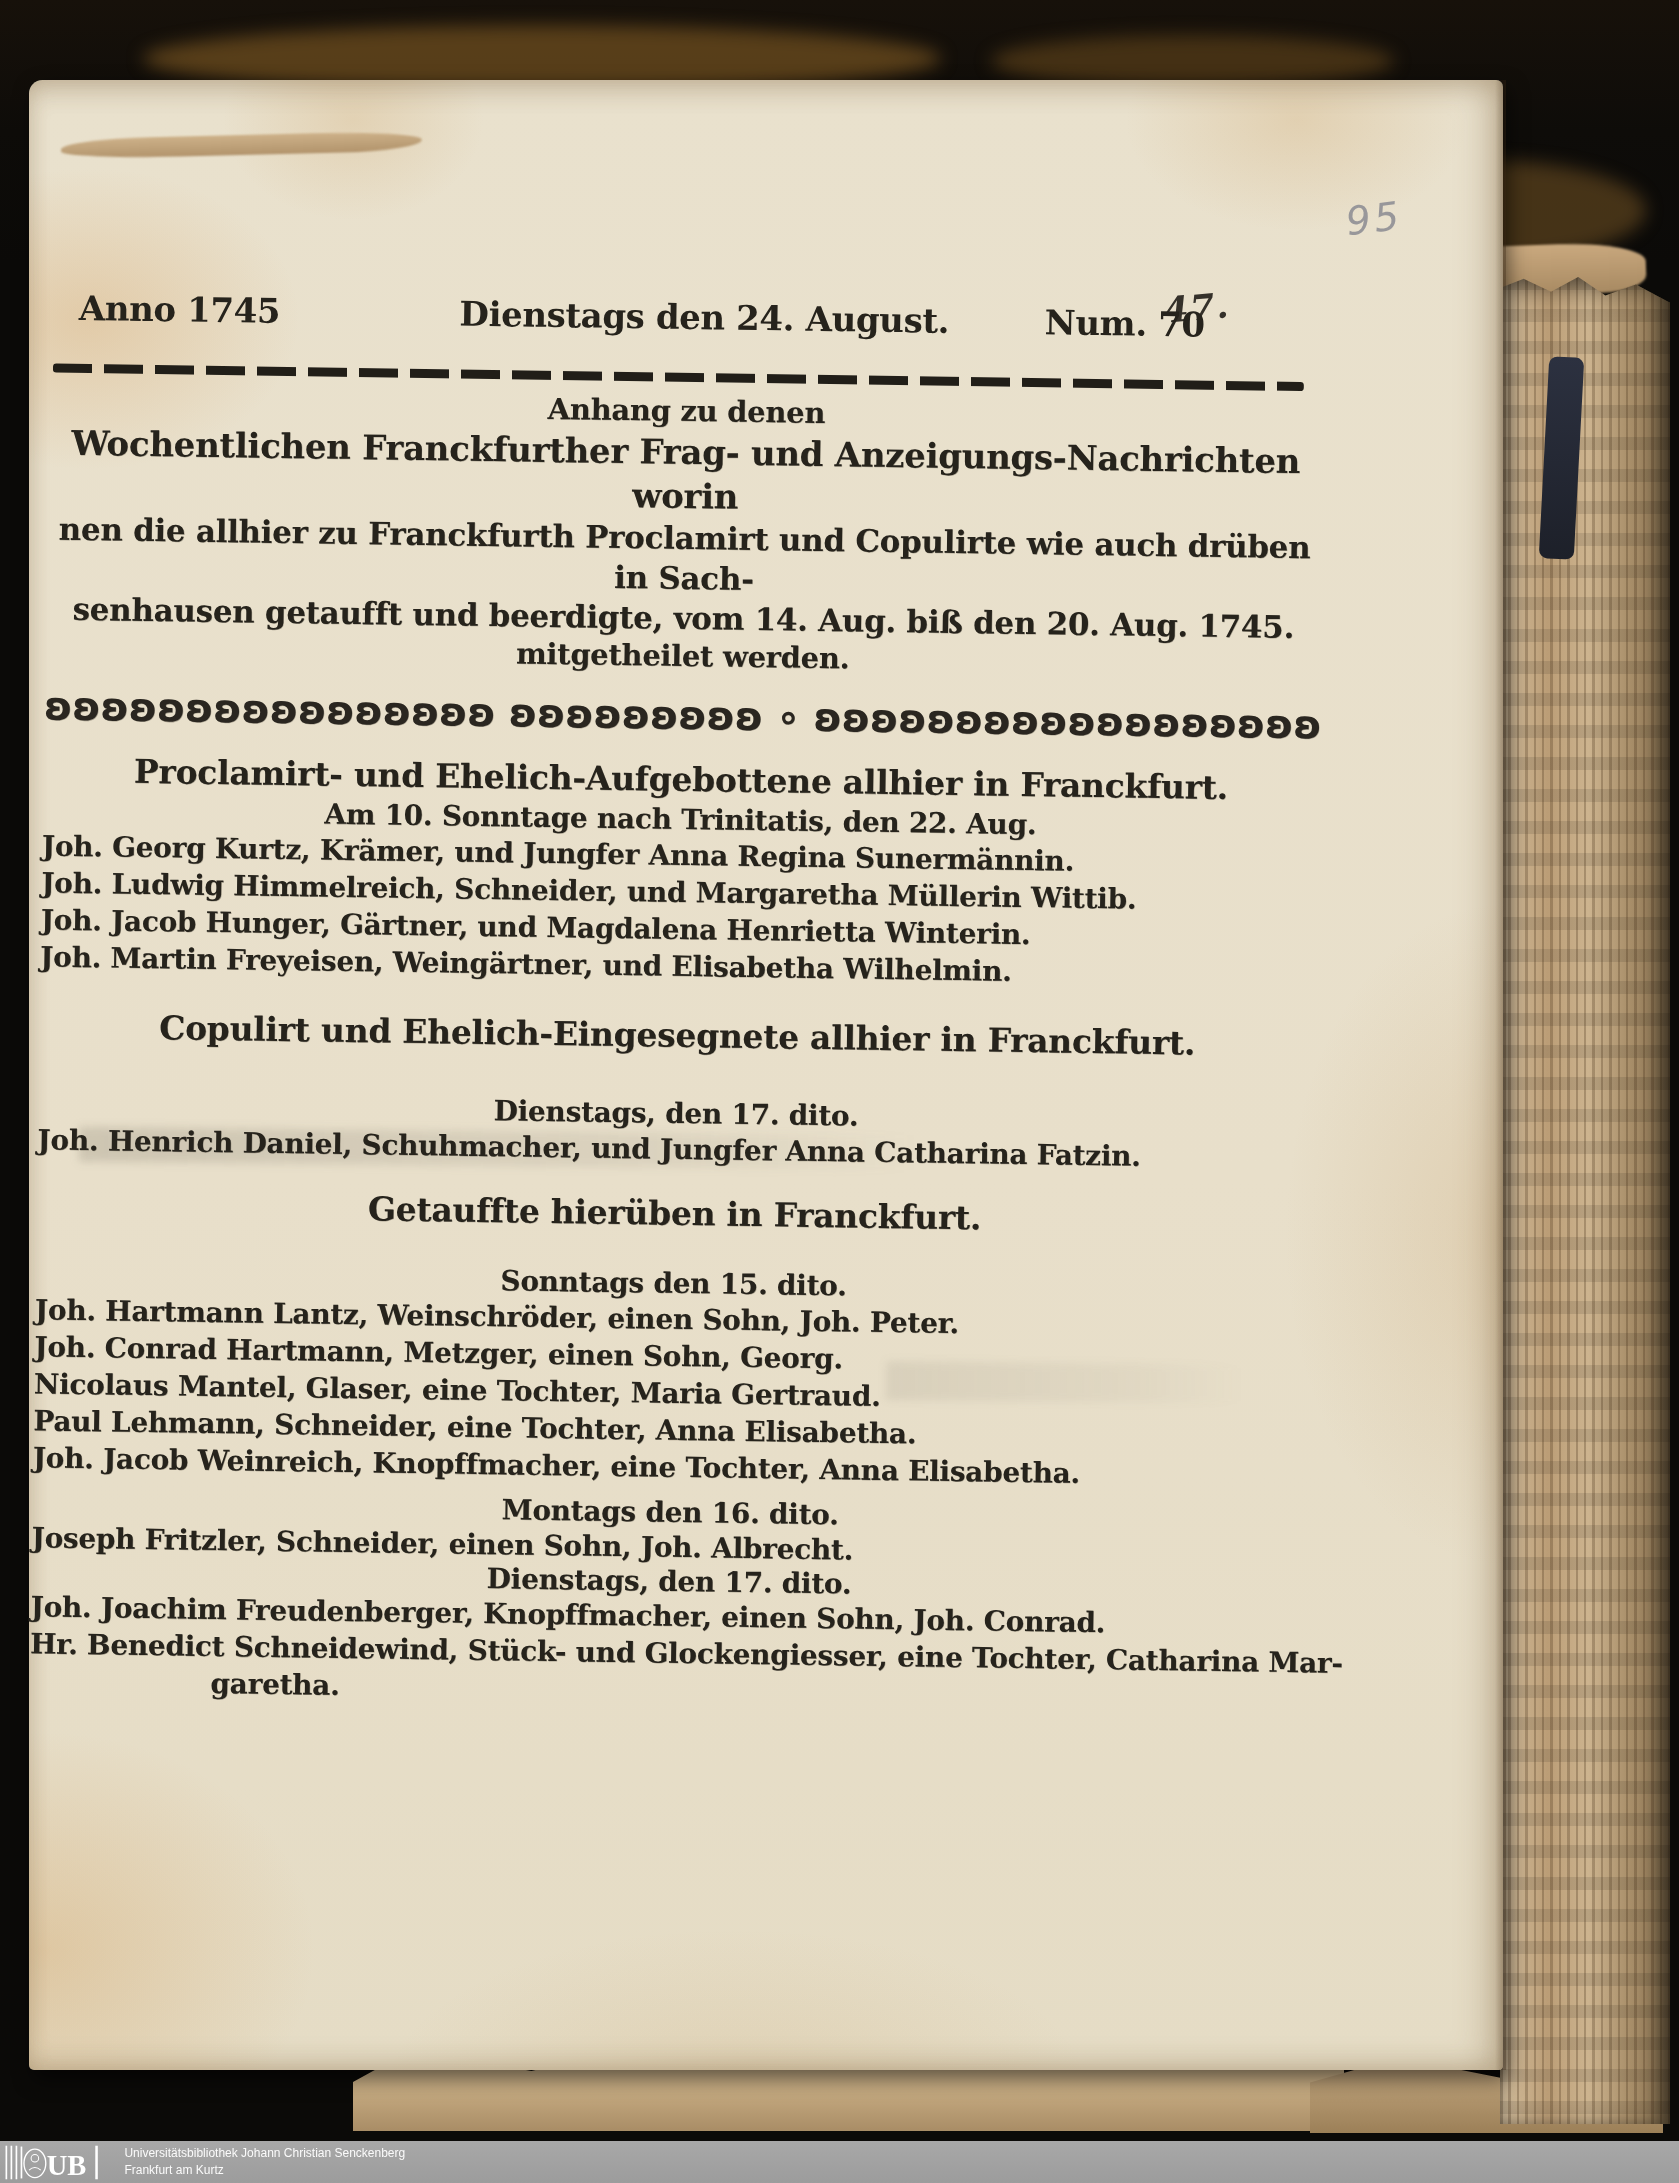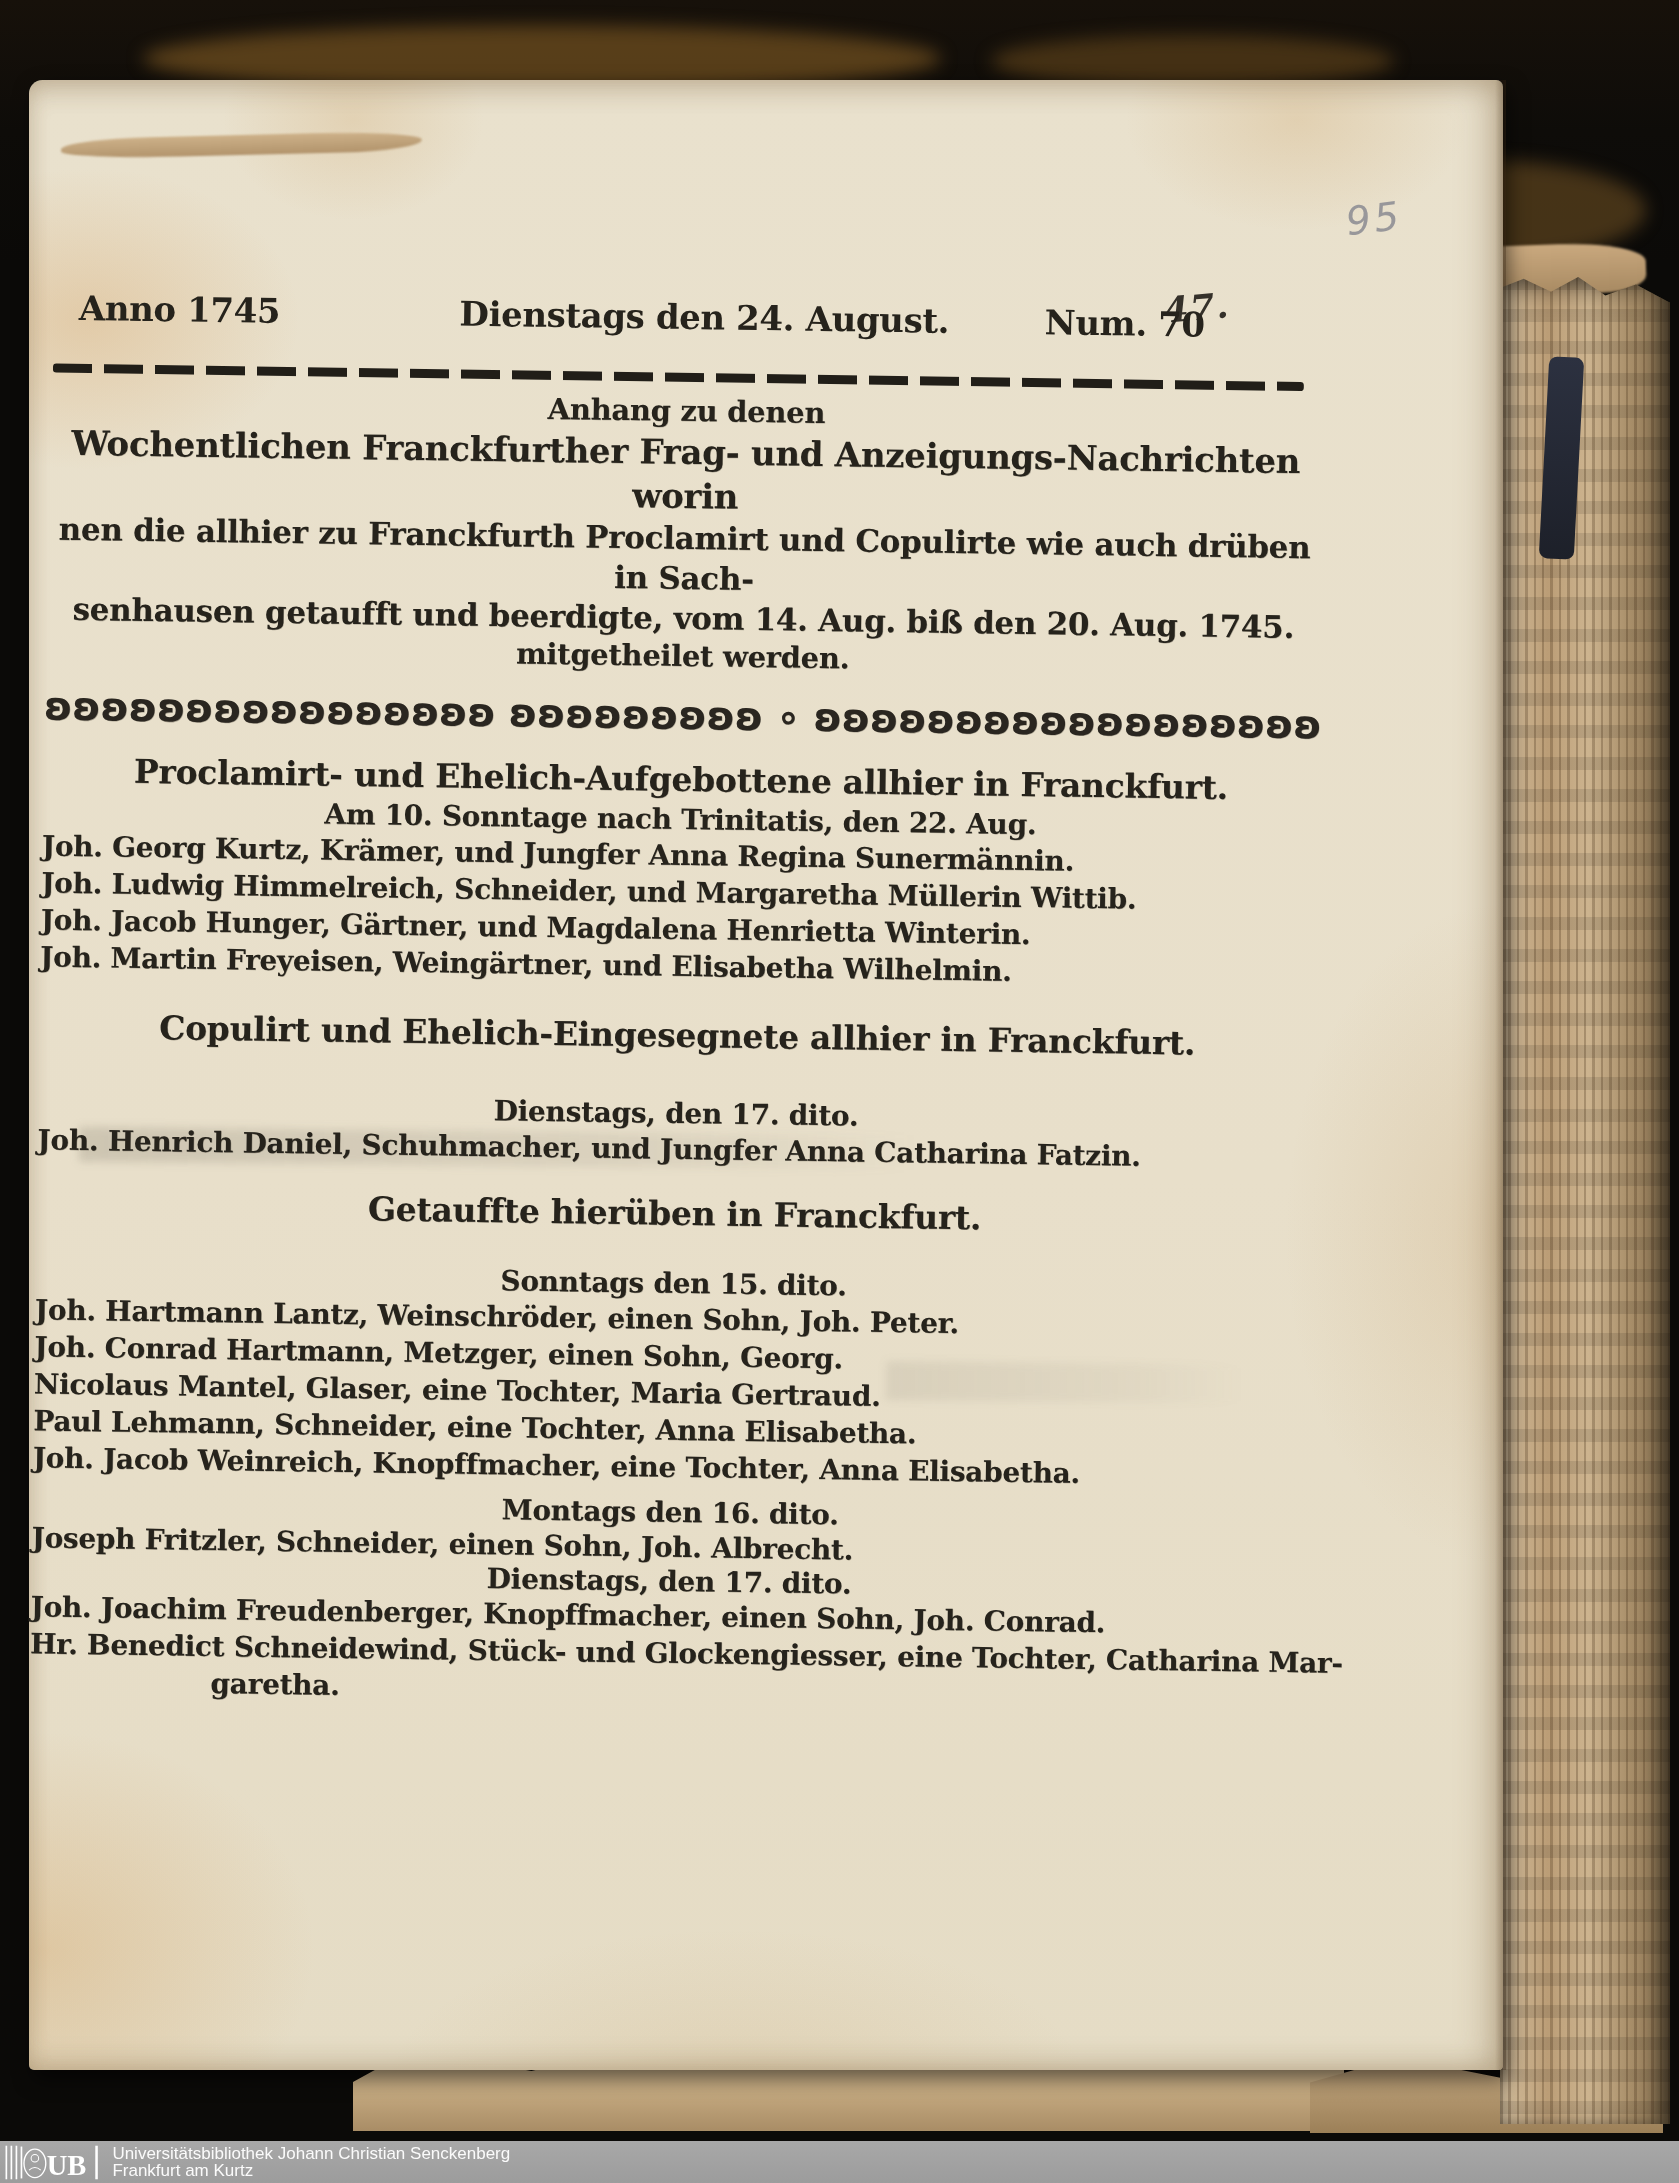--- a/index.html
+++ b/index.html
@@ -87,22 +87,22 @@
   .bottom-stack{position:absolute;left:353px;top:2022px;width:991px;height:109px;z-index:3;
         background:linear-gradient(180deg,#e5d2b0 0%,#cbb086 55%,#a98d66 100%);
         clip-path:polygon(0 55%,6% 25%,18% 45%,33% 13%,52% 34%,70% 7%,88% 28%,100% 10%,100% 100%,0 100%);}
   .bottom-stack2{position:absolute;left:1310px;top:2049px;width:353px;height:84px;z-index:3;
         background:linear-gradient(180deg,#cdb189,#9c8058);
         clip-path:polygon(0 40%,25% 10%,55% 35%,80% 5%,100% 25%,100% 100%,0 100%);}
   
   .footer-bar{position:absolute;left:0;top:2141px;width:1679px;height:42px;z-index:20;
         background:linear-gradient(180deg,#a8a8a8,#9c9c9c);display:flex;align-items:center;}
   .logo{flex:0 0 auto;margin-left:3.4px;}
-  .footer-text{margin-left:10px;color:#fbfbfb;font-family:"Liberation Sans",sans-serif;
-        font-size:17px;line-height:17px;}
+  .footer-text{margin-left:22px;color:#fbfbfb;font-family:"Liberation Sans",sans-serif;
+        font-size:12px;line-height:17px;}
 </style>
 </head>
 <body>
 
 <div class="scene">
 
   <div class="glow g1"></div>
   <div class="glow g2"></div>
   <div class="glow g3"></div>
 

